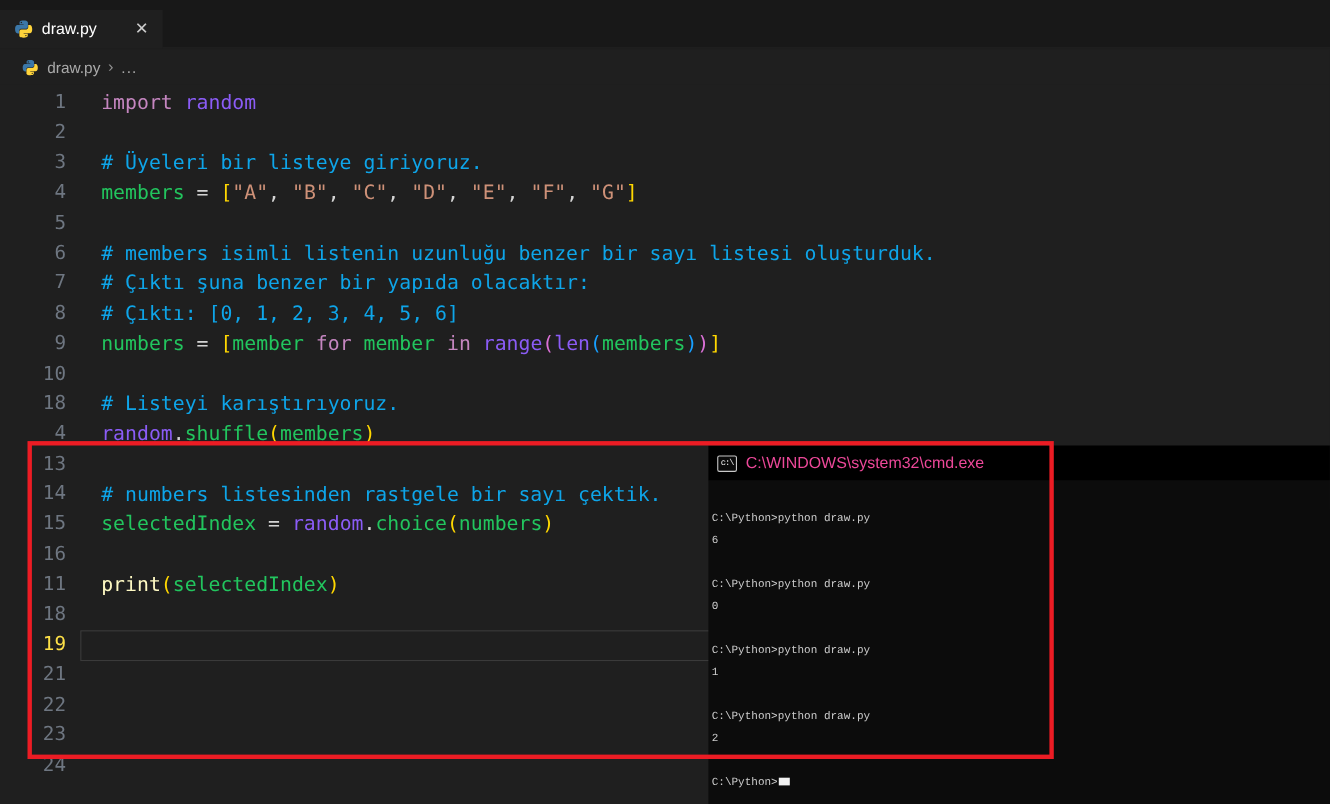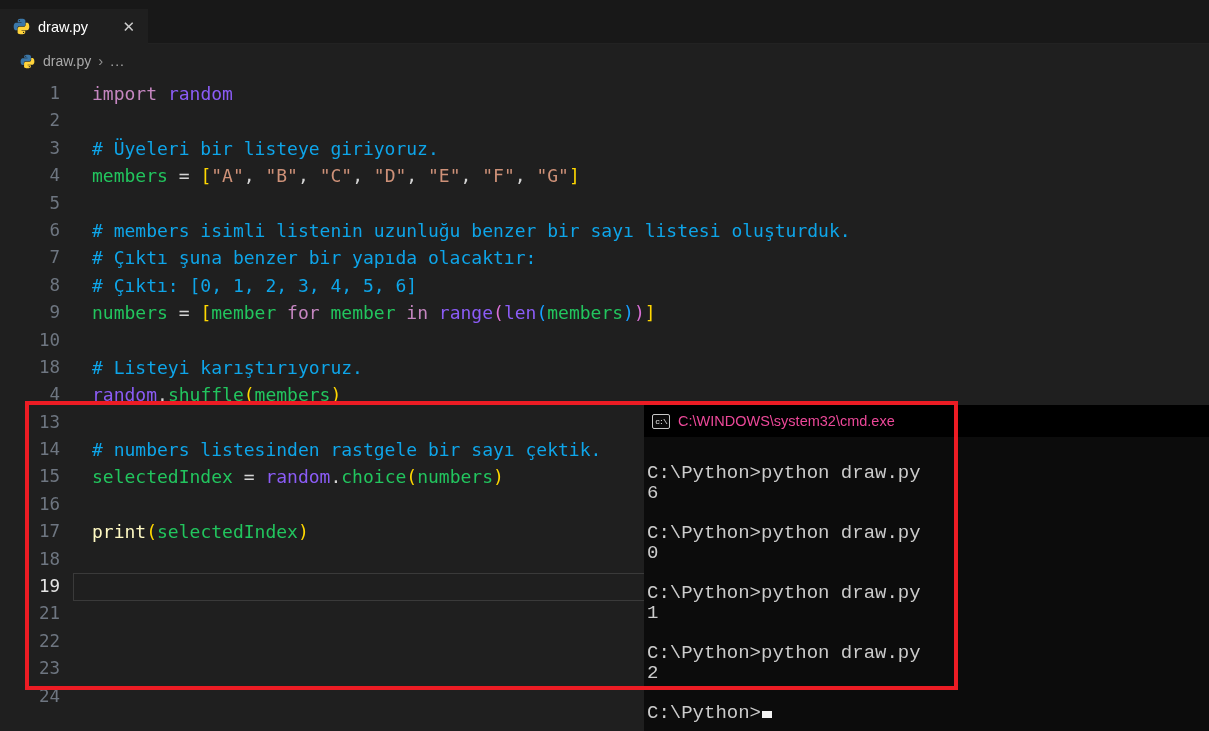--- a/index.html
+++ b/index.html
@@ -24,38 +24,38 @@
   .crumb-sep  { color:#919191; font-size:15px; margin:0 7px 2px 7px; }
   .crumb-more { color:#a9a9a9; font-size:14px; letter-spacing:1px; }
 
   
   .editor { position:absolute; left:0; top:80px; width:1209px;
             font-family:"DejaVu Sans Mono","Liberation Mono",monospace;
             font-size:18px; line-height:27.4px; z-index:2; }
   .row  { display:flex; height:27.4px; white-space:pre; }
   .ln   { width:60px; text-align:right; color:#6e7681; flex:none;
           font-size:17.5px; user-select:none; }
-  .ln.active { color:#e5e5e5; }
+  .ln.active { color:#fde047; }
   .code { padding-left:32px; white-space:pre; }
   .line-highlight { position:absolute; left:73px; top:573px; width:1136px; height:28px;
                     border:1px solid #3a3a3a; z-index:1; }
 
   
   .terminal { position:absolute; left:644px; top:405px; width:565px; height:326px;
               z-index:10; }
   .term-titlebar { height:32px; background:#000000; display:flex; align-items:center;
                    padding-left:8px; }
   .cmd-icon { width:18px; height:15px; background:#0a0a0a; border:1px solid #c8c8c8;
               border-radius:2px; color:#e8e8e8; font-family:"Liberation Mono",monospace;
               font-size:8px; line-height:13px; text-align:center; flex:none;
               letter-spacing:-1px; }
   .term-title { color:#ec4899; font-size:14.5px; margin-left:8px; white-space:nowrap; }
   .term-body { height:294px; background:#0c0c0c; padding:6px 0 0 3px;
                font-family:"Liberation Mono","DejaVu Sans Mono",monospace;
-               font-size:19px; line-height:20px; color:#cccccc; overflow:hidden; }
+               font-size:10px; line-height:20px; color:#cccccc; overflow:hidden; }
   .tline { height:20px; white-space:pre; }
   .cursor { display:inline-block; width:10px; height:7px; background:#f2f2f2;
             margin-left:1px; vertical-align:baseline; }
 
   
   .annotation-box { position:absolute; left:25px; top:401px; width:933px; height:289px;
                     border:4px solid #ec1c24; z-index:50; pointer-events:none; }
 </style>
 <style>.tk-kw{color:#c586c0}
 .tk-cls{color:#8b5cf6}
@@ -107,21 +107,21 @@
         <div class="row"><span class="ln">7</span><span class="code"><span class="tk-cm"># Çıktı şuna benzer bir yapıda olacaktır:</span></span></div>
         <div class="row"><span class="ln">8</span><span class="code"><span class="tk-cm"># Çıktı: [0, 1, 2, 3, 4, 5, 6]</span></span></div>
         <div class="row"><span class="ln">9</span><span class="code"><span class="tk-var">numbers</span><span class="tk-op"> = </span><span class="tk-b1">[</span><span class="tk-var">member</span><span class="tk-op"> </span><span class="tk-kw">for</span><span class="tk-op"> </span><span class="tk-var">member</span><span class="tk-op"> </span><span class="tk-kw">in</span><span class="tk-op"> </span><span class="tk-cls">range</span><span class="tk-b2">(</span><span class="tk-cls">len</span><span class="tk-b3">(</span><span class="tk-var">members</span><span class="tk-b3">)</span><span class="tk-b2">)</span><span class="tk-b1">]</span></span></div>
         <div class="row"><span class="ln">10</span><span class="code"></span></div>
         <div class="row"><span class="ln">18</span><span class="code"><span class="tk-cm"># Listeyi karıştırıyoruz.</span></span></div>
         <div class="row"><span class="ln">4</span><span class="code"><span class="tk-cls">random</span><span class="tk-op">.</span><span class="tk-var">shuffle</span><span class="tk-b1">(</span><span class="tk-var">members</span><span class="tk-b1">)</span></span></div>
         <div class="row"><span class="ln">13</span><span class="code"></span></div>
         <div class="row"><span class="ln">14</span><span class="code"><span class="tk-cm"># numbers listesinden rastgele bir sayı çektik.</span></span></div>
         <div class="row"><span class="ln">15</span><span class="code"><span class="tk-var">selectedIndex</span><span class="tk-op"> = </span><span class="tk-cls">random</span><span class="tk-op">.</span><span class="tk-var">choice</span><span class="tk-b1">(</span><span class="tk-var">numbers</span><span class="tk-b1">)</span></span></div>
         <div class="row"><span class="ln">16</span><span class="code"></span></div>
-        <div class="row"><span class="ln">17</span><span class="code"><span class="tk-fn">print</span><span class="tk-b1">(</span><span class="tk-var">selectedIndex</span><span class="tk-b1">)</span></span></div>
+        <div class="row"><span class="ln">11</span><span class="code"><span class="tk-fn">print</span><span class="tk-b1">(</span><span class="tk-var">selectedIndex</span><span class="tk-b1">)</span></span></div>
         <div class="row"><span class="ln">18</span><span class="code"></span></div>
         <div class="row"><span class="ln active">19</span><span class="code"></span></div>
         <div class="row"><span class="ln">21</span><span class="code"></span></div>
         <div class="row"><span class="ln">22</span><span class="code"></span></div>
         <div class="row"><span class="ln">23</span><span class="code"></span></div>
         <div class="row"><span class="ln">24</span><span class="code"></span></div>
       </div>
   </div>
 
   <div class="terminal">

